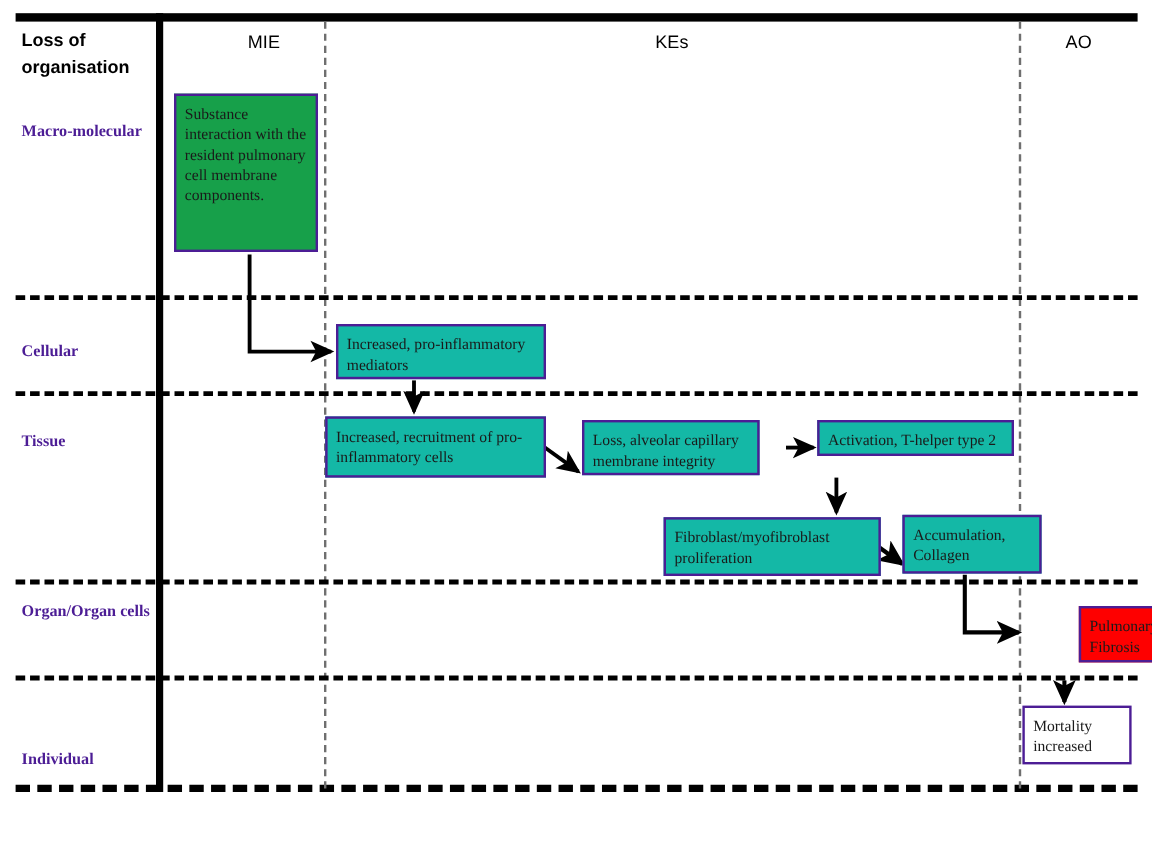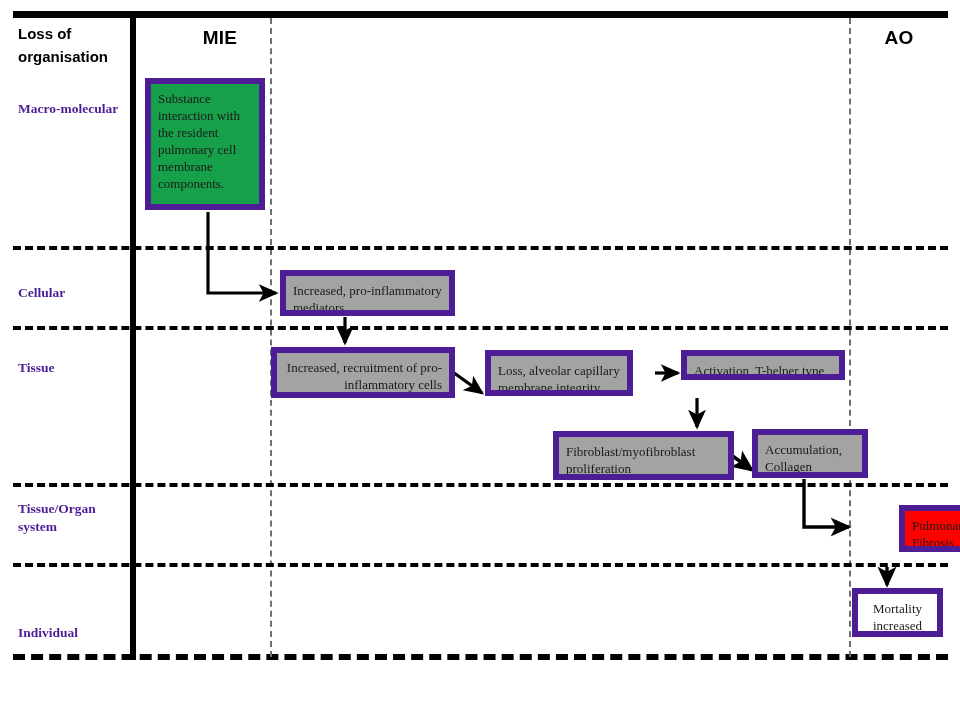--- a/index.html
+++ b/index.html
@@ -47,22 +47,22 @@
   }
   .row-divider {
     position: absolute;
     height: 0;
     border-top: 4px dashed #000000;
   }
   
   .hdr {
     position: absolute;
     font-family: "Liberation Sans", "DejaVu Sans", sans-serif;
-    font-weight: bold;
-    font-size: 19px;
+    font-weight: normal;
+    font-size: 15px;
     color: #000000;
     text-align: center;
     letter-spacing: .2px;
   }
   .corner-title {
     position: absolute;
     left: 18px;
     top: 22px;
     width: 108px;
     font-family: "Liberation Sans", "DejaVu Sans", sans-serif;
@@ -79,29 +79,29 @@
     font-family: "Liberation Serif", "DejaVu Serif", serif;
     font-weight: bold;
     font-size: 13.5px;
     line-height: 18px;
     color: #4c1d95;
   }
   
   .node {
     position: absolute;
     box-sizing: border-box;
-    border: 6px solid #4c1d95;
+    border: 2px solid #4c1d95;
     font-size: 13px;
     line-height: 17px;
     color: #1a1a1a;
     padding: 6px 7px 0 7px;
     overflow: hidden;
   }
   .node.mie   { background: #17a04a; }
-  .node.ke    { background: #a3a3a3; }
+  .node.ke    { background: #14b8a6; }
   .node.ao    { background: #fe0000; }
   .node.plain { background: #ffffff; }
   svg.arrows {
     position: absolute;
     left: 0;
     top: 0;
     width: 960px;
     height: 720px;
     pointer-events: none;
   }
@@ -118,26 +118,27 @@
   <div class="col-divider" style="left:270px; top:18px; height:639px;"></div>
   <div class="col-divider" style="left:849px; top:18px; height:639px;"></div>
 
   <div class="row-divider" style="left:13px; top:246px; width:935px;"></div>
   <div class="row-divider" style="left:13px; top:326px; width:935px;"></div>
   <div class="row-divider" style="left:13px; top:483px; width:935px;"></div>
   <div class="row-divider" style="left:13px; top:563px; width:935px;"></div>
 
   <div class="corner-title">Loss of organisation</div>
   <div class="hdr" style="left:172px; top:27px; width:96px;">MIE</div>
+  <div class="hdr" style="left:272px; top:27px; width:576px;">KEs</div>
   <div class="hdr" style="left:851px; top:27px; width:96px;">AO</div>
 
   <div class="level-label" style="top:100px;">Macro-molecular</div>
   <div class="level-label" style="top:284px;">Cellular</div>
   <div class="level-label" style="top:359px;">Tissue</div>
-  <div class="level-label" style="top:500px;">Tissue/Organ system</div>
+  <div class="level-label" style="top:500px;">Organ/Organ cells</div>
   <div class="level-label" style="top:624px;">Individual</div>
 
   <svg class="arrows" viewBox="0 0 960 720">
     <defs>
       <marker id="ah" markerWidth="7" markerHeight="7" refX="5.4" refY="3.1" orient="auto" markerUnits="strokeWidth">
         <path d="M0,0.3 L6.2,3.1 L0,5.9 L1.5,3.1 Z" fill="#000000"></path>
       </marker>
     </defs>
 
     <polyline points="208,212 208,293 276,293" fill="none" stroke="#000000" stroke-width="3.2" marker-end="url(#ah)"></polyline>
@@ -154,27 +155,27 @@
 
     <polyline points="804,479 804,527 849,527" fill="none" stroke="#000000" stroke-width="3.4" marker-end="url(#ah)"></polyline>
 
     <line x1="887" y1="567" x2="887" y2="585" stroke="#000000" stroke-width="3.4" marker-end="url(#ah)"></line>
   </svg>
 
   <div class="node mie" style="left:145px; top:78px; width:120px; height:132px;">Substance interaction with the resident pulmonary cell membrane components.</div>
 
   <div class="node ke" style="left:280px; top:270px; width:175px; height:46px;">Increased, pro-inflammatory mediators</div>
 
-  <div class="node ke" style="left:271px; top:347px; width:184px; height:51px;text-align:right;">Increased, recruitment of pro-inflammatory cells</div>
+  <div class="node ke" style="left:271px; top:347px; width:184px; height:51px;">Increased, recruitment of pro-inflammatory cells</div>
 
   <div class="node ke" style="left:485px; top:350px; width:148px; height:46px;">Loss, alveolar capillary membrane integrity</div>
 
   <div class="node ke" style="left:681px; top:350px; width:164px; height:30px;">Activation, T-helper type 2 cells</div>
 
   <div class="node ke" style="left:752px; top:429px; width:116px; height:49px;">Accumulation, Collagen</div>
 
   <div class="node ke" style="left:553px; top:431px; width:181px; height:49px;">Fibroblast/myofibroblast proliferation</div>
 
   <div class="node ao" style="left:899px; top:505px; width:92px; height:47px;">Pulmonary Fibrosis</div>
 
-  <div class="node plain" style="left:852px; top:588px; width:91px; height:49px;text-align:center;">Mortality increased</div>
+  <div class="node plain" style="left:852px; top:588px; width:91px; height:49px;">Mortality increased</div>
 
 </div>
 
 </body></html>

